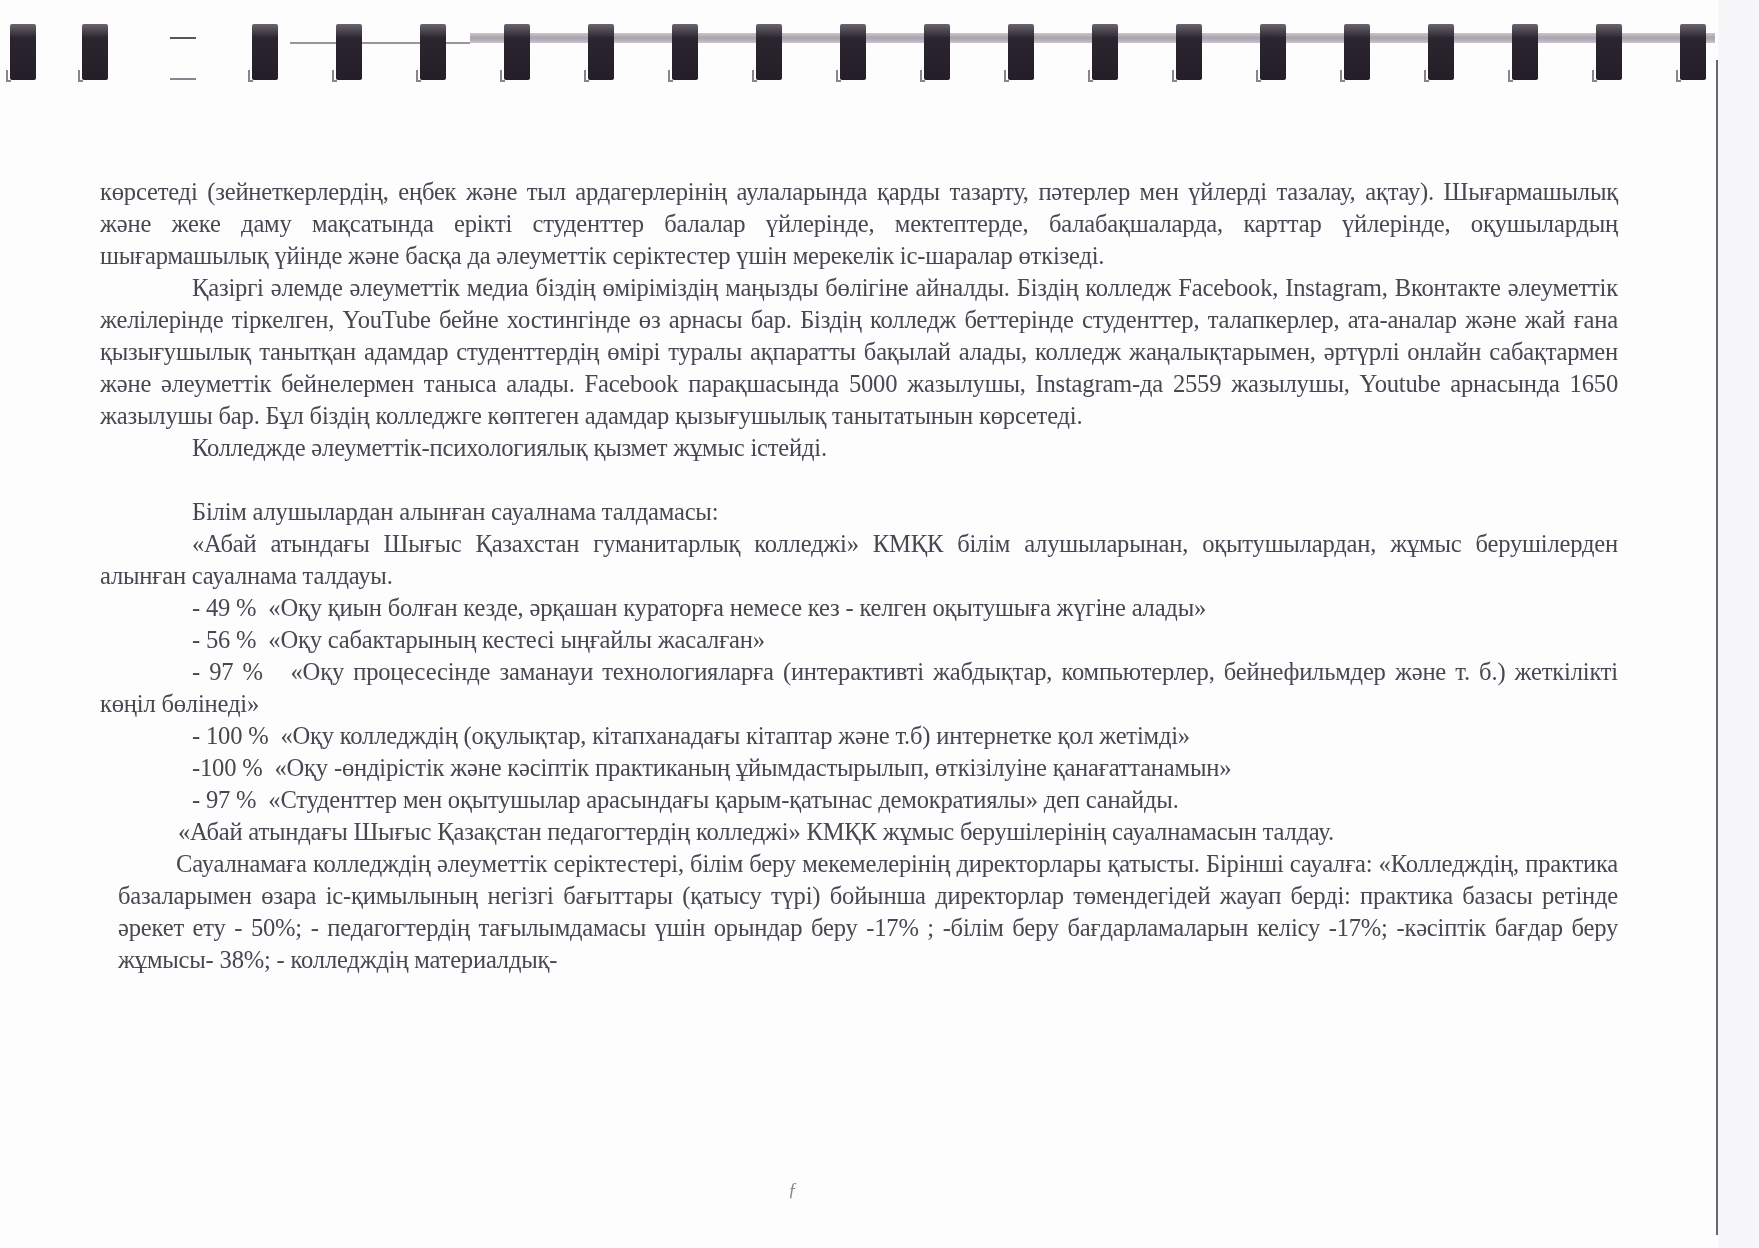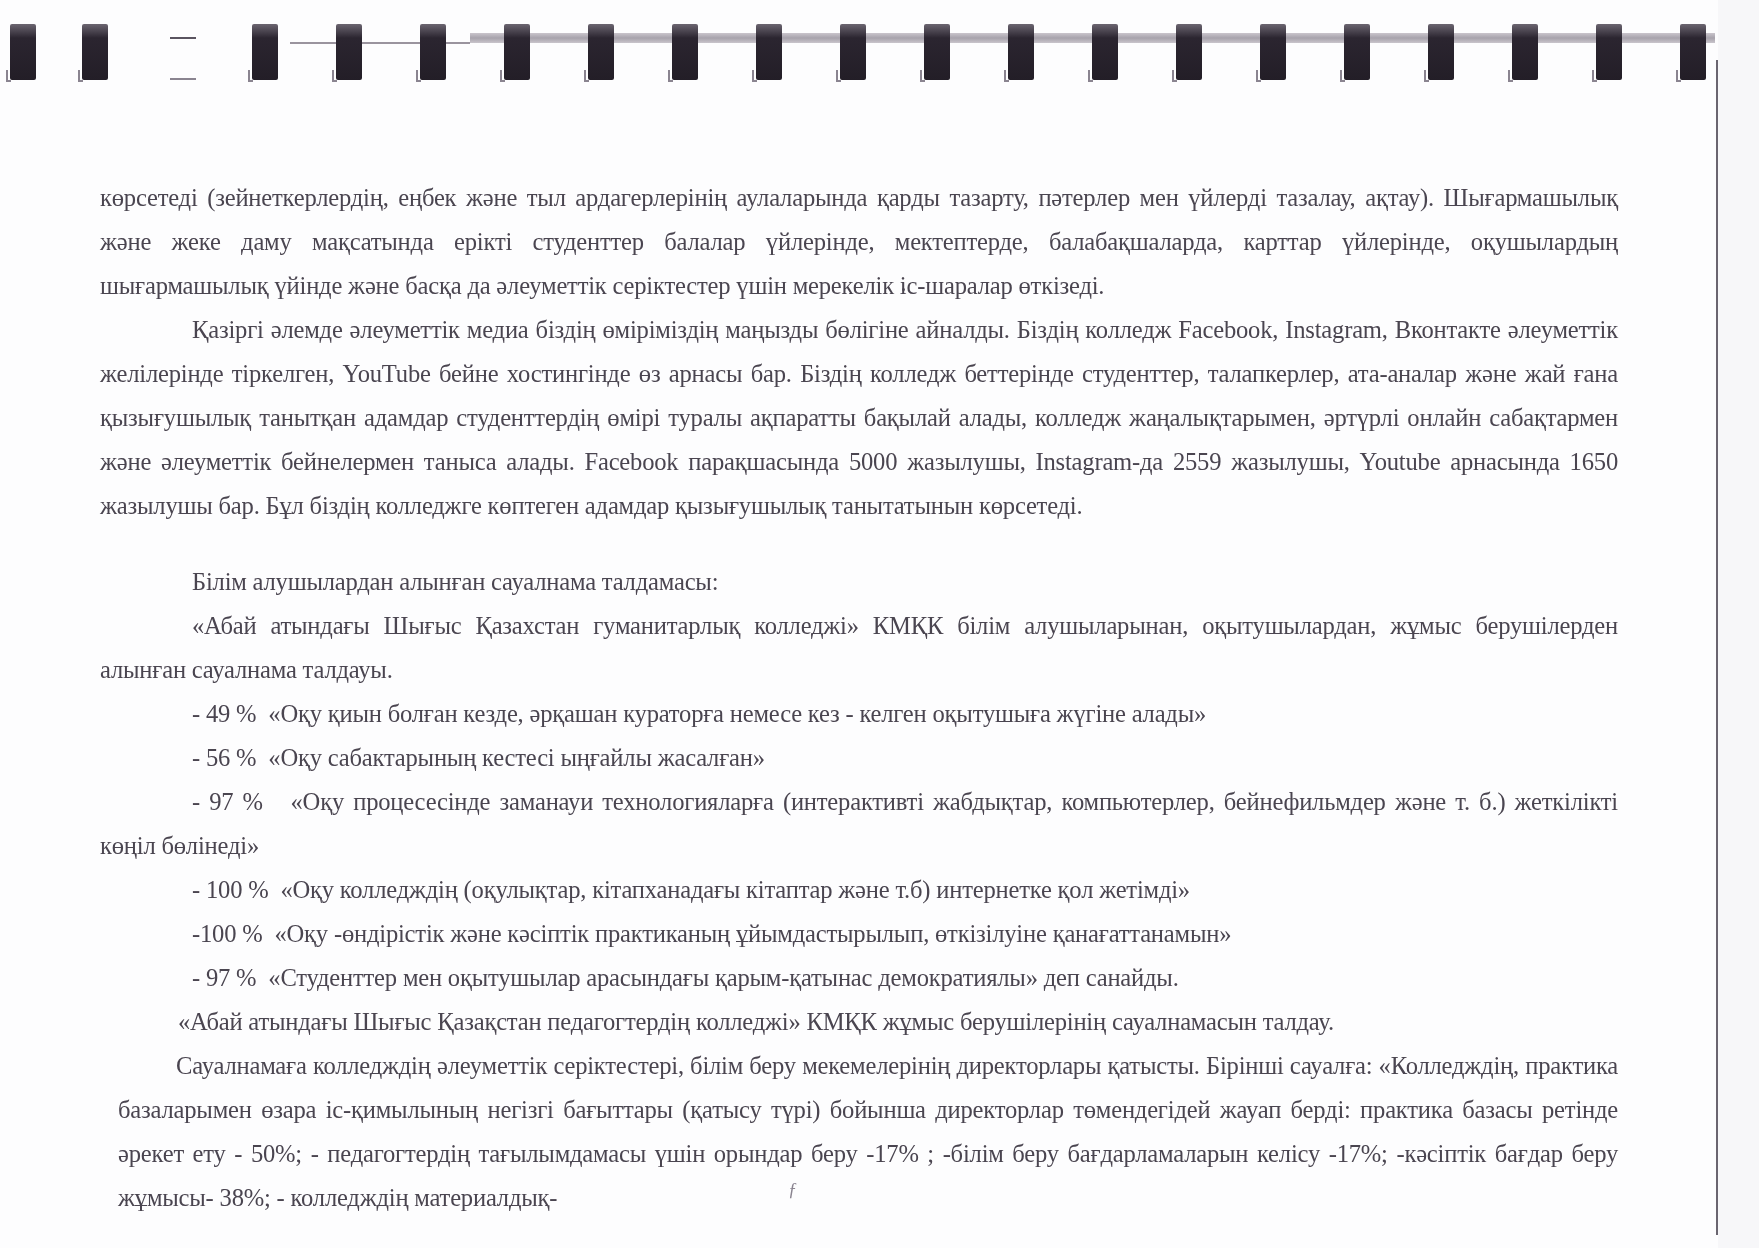--- a/index.html
+++ b/index.html
@@ -92,21 +92,21 @@
       height: 2px;
       border: none;
       background: #8a8490;
     }
     .content {
       position: absolute;
       left: 100px;
       top: 176px;
       width: 1518px;
       font-size: 24.6px;
-      line-height: 44px;
+      line-height: 32px;
       letter-spacing: -0.2px;
     }
     .content p {
       margin: 0;
       text-align: justify;
     }
     .indent {
       text-indent: 92px;
     }
     .item {
@@ -170,20 +170,21 @@
         <div class="binding-ring" style="left: 1596px;"></div>
         <div class="binding-ring" style="left: 1680px;"></div>
       </div>
   </div>
 
   <div class="speck" style="left:902px; top:288px;"></div>
 
   <div class="content">
     <p>көрсетеді (зейнеткерлердің, еңбек және тыл ардагерлерінің аулаларында қарды тазарту, пәтерлер мен үйлерді тазалау, ақтау). Шығармашылық және жеке даму мақсатында ерікті студенттер балалар үйлерінде, мектептерде, балабақшаларда, карттар үйлерінде, оқушылардың шығармашылық үйінде және басқа да әлеуметтік серіктестер үшін мерекелік іс-шаралар өткізеді.</p>
     <p class="indent">Қазіргі әлемде әлеуметтік медиа біздің өміріміздің маңызды бөлігіне айналды. Біздің колледж Facebook, Instagram, Вконтакте әлеуметтік желілерінде тіркелген, YouTube бейне хостингінде өз арнасы бар.  Біздің колледж беттерінде студенттер, талапкерлер, ата-аналар және жай ғана қызығушылық танытқан адамдар студенттердің өмірі туралы ақпаратты бақылай алады, колледж жаңалықтарымен, әртүрлі онлайн сабақтармен және әлеуметтік бейнелермен таныса алады. Facebook парақшасында 5000 жазылушы, Instagram-да 2559 жазылушы, Youtube арнасында 1650 жазылушы  бар. Бұл біздің колледжге көптеген адамдар қызығушылық танытатынын көрсетеді.</p>
+    <p class="indent">Колледжде әлеуметтік-психологиялық қызмет жұмыс істейді.</p>
     <div class="gap"></div>
     <p class="indent">Білім алушылардан алынған сауалнама талдамасы:</p>
     <p class="indent">«Абай атындағы Шығыс Қазахстан гуманитарлық колледжі» КМҚК білім алушыларынан, оқытушылардан, жұмыс берушілерден алынған  сауалнама талдауы.</p>
 
     <div>
       <p class="item"><span>- 49 %</span>&nbsp; <span>«Оқу қиын болған кезде, әрқашан кураторға немесе кез - келген оқытушыға жүгіне алады»</span></p>
       <p class="item"><span>- 56 %</span>&nbsp; <span>«Оқу сабактарының кестесі ыңғайлы жасалған»</span></p>
       <p class="item"><span>- 97 % </span>&nbsp; <span>«Оқу процесесінде заманауи технологияларға (интерактивті жабдықтар, компьютерлер, бейнефильмдер және т. б.) жеткілікті көңіл бөлінеді»</span></p>
       <p class="item"><span>- 100 %</span>&nbsp; <span>«Оқу колледждің (оқулықтар, кітапханадағы кітаптар және т.б) интернетке қол жетімді»</span></p>
       <p class="item"><span>-100 %</span>&nbsp; <span>«Оқу -өндірістік және кәсіптік практиканың ұйымдастырылып, өткізілуіне қанағаттанамын»</span></p>

